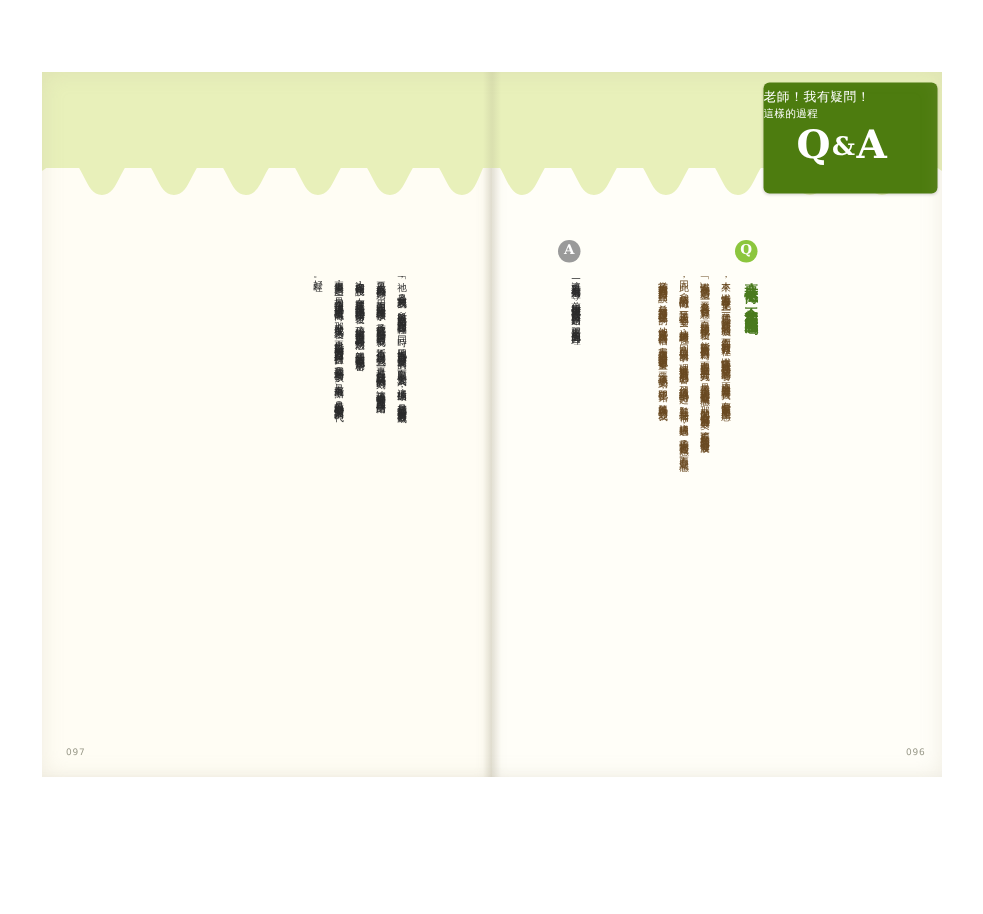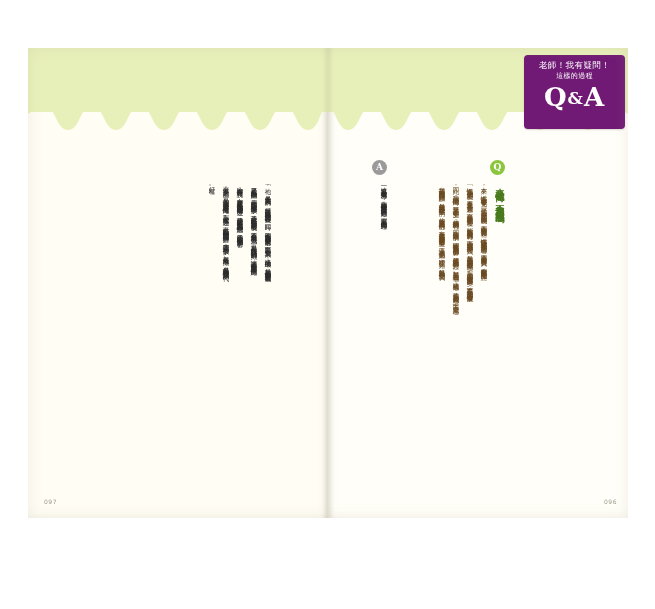--- a/index.html
+++ b/index.html
@@ -92,27 +92,26 @@
     position: absolute;
     left: 0; top: 52px;
     width: 300px; height: 40px;
   }
 
   
   #qa-badge {
     position: absolute;
     right: 30px;
     top: 55px;
-    width: 101px;
+    width: 116px;
     height: 74px;
-    background: #701a75;
+    background: #4d7c0f;
     border-radius: 4px 4px 4px 4px;
     box-shadow: 0 1px 2px rgba(0,0,0,0.15);
     color: #ffffff;
-    text-align: center;
     padding-top: 4px;
     box-sizing: border-box;
   }
   #qa-badge .badge-line1 {
     font-size: 8.5px;
     line-height: 12px;
     letter-spacing: 0.4px;
     white-space: nowrap;
   }
   #qa-badge .badge-line2 {
@@ -120,20 +119,21 @@
     line-height: 10px;
     letter-spacing: 0.3px;
     white-space: nowrap;
   }
   #qa-badge .badge-qa {
     font-family: "DejaVu Serif", serif;
     font-size: 26px;
     font-weight: bold;
     line-height: 32px;
     letter-spacing: 1px;
+    padding-left: 22px;
   }
   #qa-badge .badge-qa .amp {
     font-size: 17px;
     vertical-align: 2px;
   }
 
   
   .vtext {
     position: absolute;
     writing-mode: vertical-rl;

